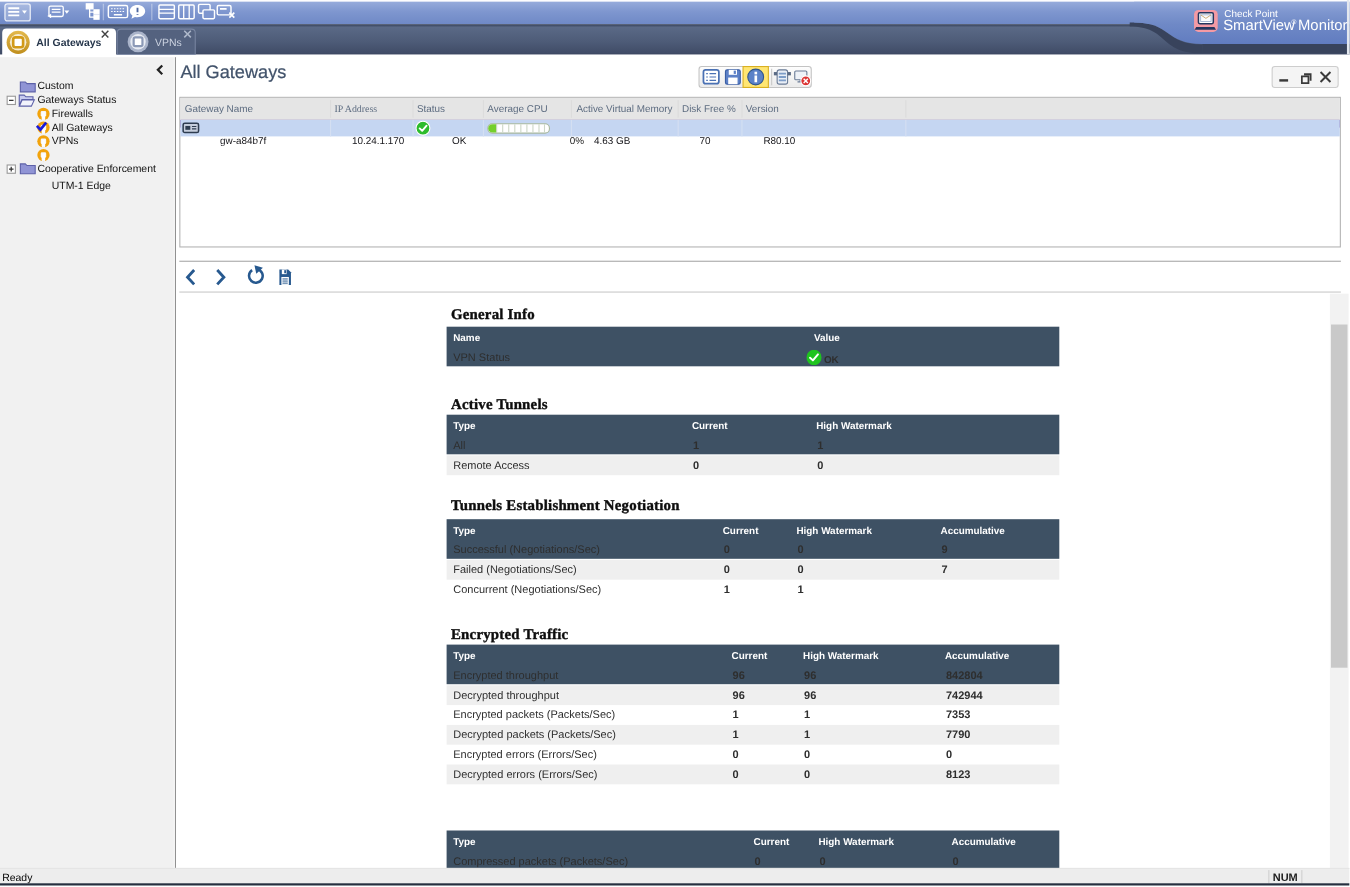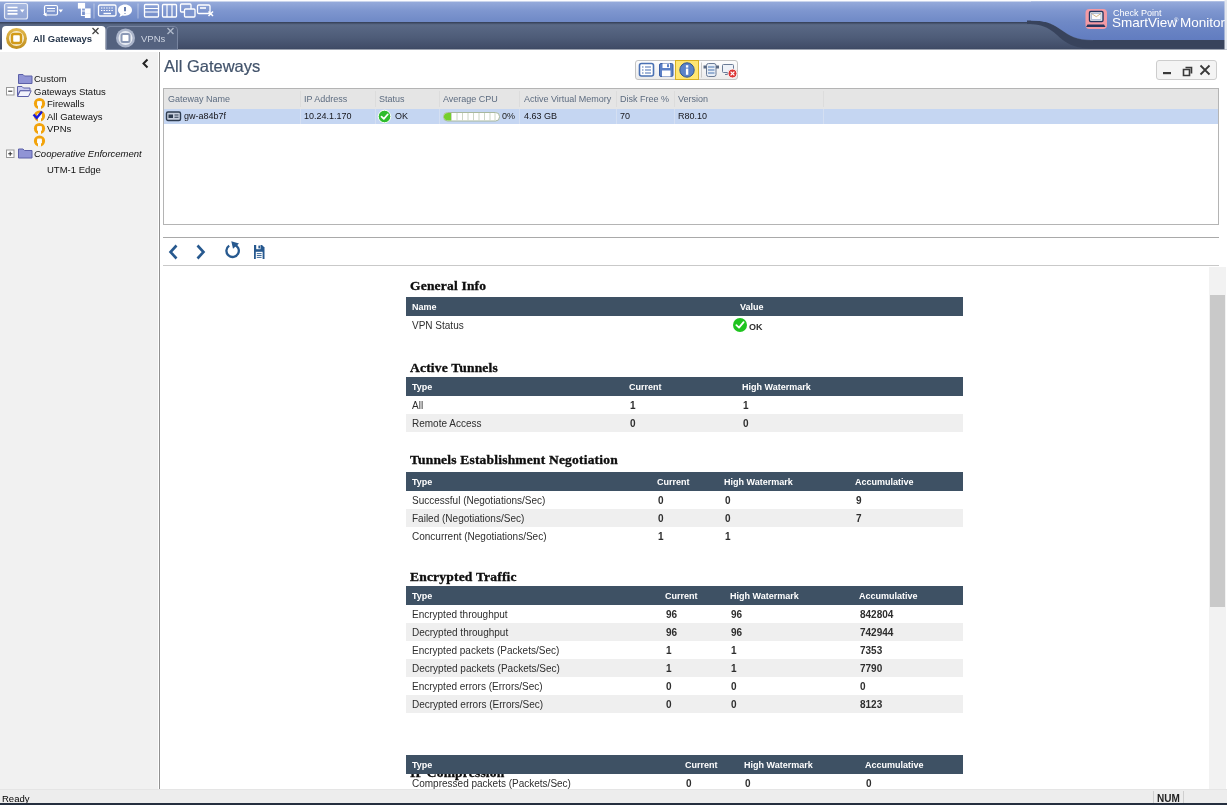--- a/index.html
+++ b/index.html
@@ -13,29 +13,29 @@
 #sideborder{left:159px;top:52px;width:1px;height:738px;background:#919191;}
 .treetxt{font-size:9.5px;color:#111;white-space:nowrap;}
 
 #mtitle{left:164px;top:56.5px;font-size:16.5px;font-weight:normal;color:#42536b;-webkit-text-stroke:0.2px #42536b;}
 
 #gtable{left:163px;top:88px;width:1056px;height:137px;border:1px solid #b4b4b4;background:#fff;box-sizing:border-box;}
 #ghead{left:0;top:0;width:100%;height:20px;background:#e5e5e5;border-bottom:7px solid #4c1d95;}
 .gh{position:absolute;top:5px;font-size:9px;color:#5d6c80;white-space:nowrap;}
 .gsep{position:absolute;top:2px;width:1px;height:16px;background:#dcdcdc;}
 #grow{left:0;top:20px;width:100%;height:15px;background:#c5d6f2;}
-.gr{position:absolute;top:2px;font-size:9px;color:#15151a;white-space:nowrap;}
+.gr{position:absolute;top:14px;font-size:9px;color:#15151a;white-space:nowrap;margin-left:16px;}
 .grsep{position:absolute;top:0px;width:1px;height:15px;background:#d4dff2;}
 
 #navtop{left:163px;top:237px;width:1056px;height:1px;background:#a9a9a9;}
 #navbot{left:163px;top:265px;width:1056px;height:1px;background:#c9c9c9;}
 
 .sect-title{position:absolute;font-family:"Liberation Serif",serif;font-weight:bold;font-size:13.5px;color:#0d0d0d;white-space:nowrap;letter-spacing:0.2px;-webkit-text-stroke:0.35px #111;}
 .dtable{position:absolute;left:406px;width:557px;}
-.dhead{position:absolute;left:0;width:557px;height:19px;background:#3e5164;}
+.dhead{position:absolute;left:0;width:557px;height:36px;background:#3e5164;}
 .dh{position:absolute;top:5px;font-size:9px;font-weight:bold;color:#fff;white-space:nowrap;}
 .drow{position:absolute;left:0;width:557px;height:18px;}
 .dalt{background:#efefef;}
 .dc{position:absolute;top:4px;font-size:10px;color:#2e2e2e;white-space:nowrap;}
 .dv{font-weight:bold;color:#2e2e2e;}
 
 #sbar{left:1209px;top:267px;width:17px;height:523px;background:#f2f2f2;}
 #sthumb{left:1210px;top:295px;width:15px;height:312px;background:#c9c9c9;}
 
 #status{left:0;top:789px;width:1227px;height:14px;background:#ededed;border-top:1px solid #e5e5e5;}
@@ -180,21 +180,21 @@
     <path d="M8.2 101.7 H12.3 M10.2 99.7 V103.8" stroke="#333" stroke-width="1.1"></path>
 
     <path d="M18.5 97 h4.5 l1.5 1.5 h7.5 v7.5 h-13.5 Z" fill="#9094d5" stroke="#5c60a8" stroke-width="1"></path>
   </svg>
   <div class="abs treetxt" style="left:34px;top:73px;">Custom</div>
   <div class="abs treetxt" style="left:34px;top:85.5px;">Gateways Status</div>
   <div class="abs treetxt" style="left:47px;top:98px;">Firewalls</div>
   <div class="abs treetxt" style="left:47px;top:110.5px;">All Gateways</div>
   <div class="abs treetxt" style="left:47px;top:123px;">VPNs</div>
   <div class="abs treetxt" style="left:47px;top:135.5px;margin-top:28px;">UTM-1 Edge</div>
-  <div class="abs treetxt" style="left:34px;top:148px;font-style:italic;">Cooperative Enforcement</div>
+  <div class="abs treetxt" style="left:34px;top:148px;">Cooperative Enforcement</div>
 
   <div class="abs" style="left:635px;top:60px;width:103px;height:20px;border:1px solid #c3c3c3;border-radius:3px;background:linear-gradient(#fdfdfd,#ebebeb);box-sizing:border-box;"></div>
   <svg class="abs" style="left:635px;top:60px;" width="103" height="20" viewBox="0 0 103 20">
     <rect x="40.5" y="0.5" width="23" height="19" fill="#ffe673" stroke="#d9b021"></rect>
 
     <rect x="4.5" y="3.5" width="14" height="12.5" rx="2" fill="#fff" stroke="#4a71b4" stroke-width="1.6"></rect>
     <path d="M7 7 h1.5 M7 10 h1.5 M7 13 h1.5 M10 7 h6 M10 10 h6 M10 13 h6" stroke="#4a71b4" stroke-width="1.1" fill="none"></path>
 
     <rect x="24.5" y="3.5" width="13.5" height="13" rx="1.5" fill="#5c80c6" stroke="#3a5ea5"></rect>
     <rect x="27.5" y="3.5" width="7.5" height="4.5" fill="#fff"></rect>
@@ -236,21 +236,21 @@
       <rect x="92.8" y="11.8" width="6.8" height="7.2" fill="#fff"></rect>
       <path d="M93.8 13.6 h4.8 M93.8 15.5 h4.8 M93.8 17.4 h4.8" stroke="#27598f" stroke-width="0.9"></path>
     </g>
   </svg>
 
   <div class="abs" id="mtitle">All Gateways</div>
 
   <div class="abs" id="gtable">
     <div class="abs" id="ghead">
       <span class="gh" style="left:4px;">Gateway Name</span>
-      <span class="gh" style="left:140px;">IP Address</span>
+      <span class="gh" style="left:140px;font-family:Liberation Serif, serif;">IP Address</span>
       <span class="gh" style="left:215px;">Status</span>
       <span class="gh" style="left:279px;">Average CPU</span>
       <span class="gh" style="left:360px;">Active Virtual Memory</span>
       <span class="gh" style="left:456px;">Disk Free %</span>
       <span class="gh" style="left:514px;">Version</span>
       <span class="gsep" style="left:136px;"></span>
       <span class="gsep" style="left:211px;"></span>
       <span class="gsep" style="left:275px;"></span>
       <span class="gsep" style="left:355px;"></span>
       <span class="gsep" style="left:452px;"></span>

